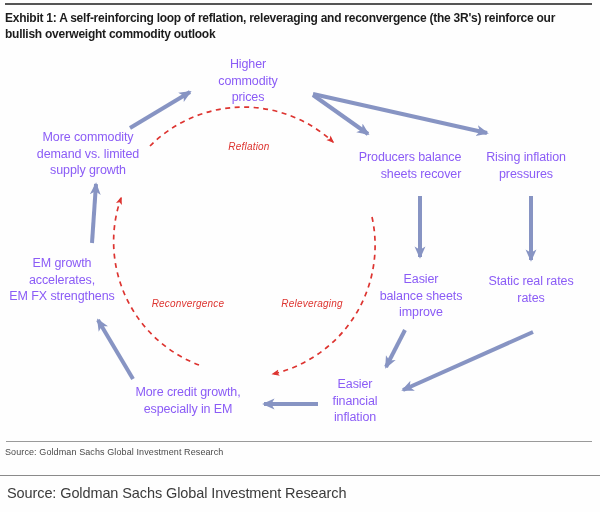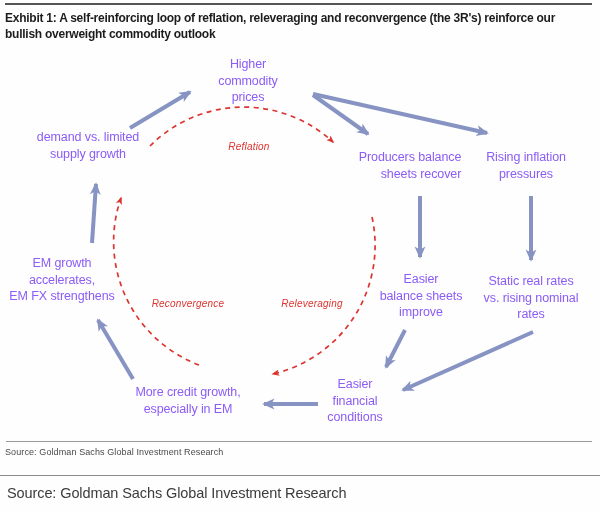--- a/index.html
+++ b/index.html
@@ -95,42 +95,42 @@
   </div>
 
   <div class="node" style="left:421px;top:271px;">
     <span>Easier</span>
     <span>balance sheets</span>
     <span>improve</span>
   </div>
 
   <div class="node" style="left:531px;top:273px;">
     <span>Static real rates</span>
-    <span>vs. rising nominal</span>
     <span>rates</span>
   </div>
 
   <div class="node" style="left:355px;top:376px;">
     <span>Easier</span>
     <span>financial</span>
-    <span>conditions</span>
+    <span>inflation</span>
   </div>
 
   <div class="node" style="left:62px;top:255px;">
     <span>EM growth</span>
     <span>accelerates,</span>
     <span>EM FX strengthens</span>
   </div>
 
   <div class="node" style="left:188px;top:384px;">
     <span>More credit growth,</span>
     <span>especially in EM</span>
   </div>
 
   <div class="node" style="left:88px;top:129px;">
+    <span>More commodity</span>
     <span>demand vs. limited</span>
     <span>supply growth</span>
   </div>
 
   <div class="rule light" style="left:6px;top:441px;width:586px;"></div>
   <div class="src-small">Source: Goldman Sachs Global Investment Research</div>
   <div class="rule mid" style="left:0px;top:475px;width:600px;"></div>
   <div class="src-large">Source: Goldman Sachs Global Investment Research</div>
 
 </div>

